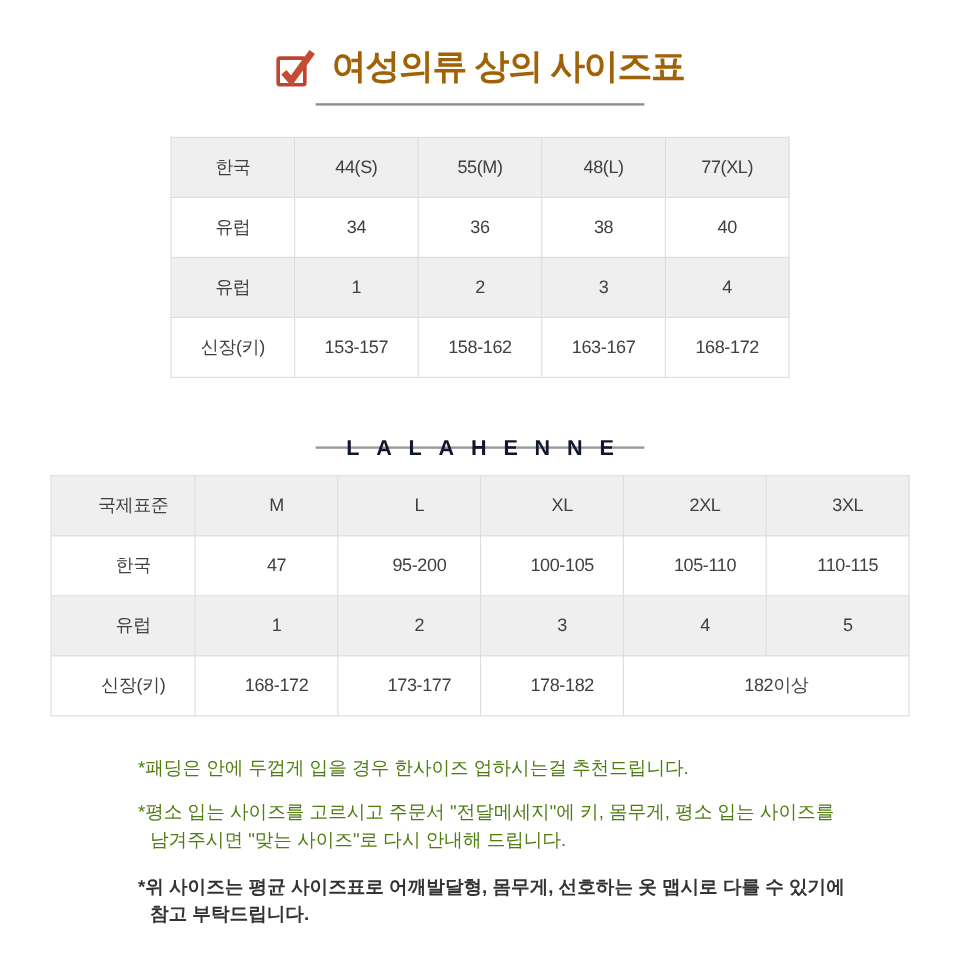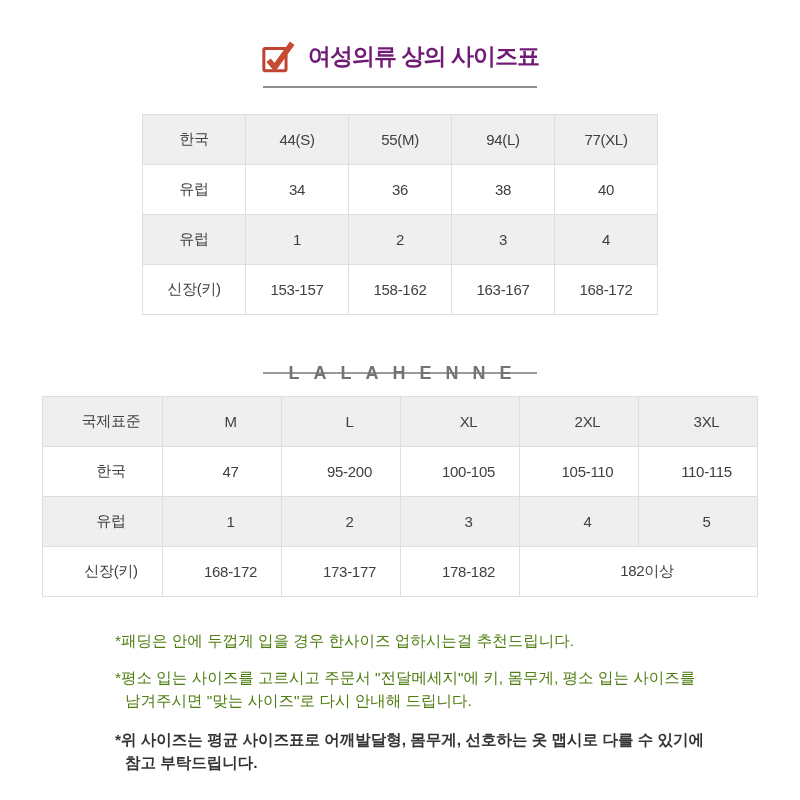--- a/index.html
+++ b/index.html
@@ -12,42 +12,42 @@
   .page { width: 800px; height: 800px; box-sizing: border-box; padding-top: 38px; }
 
   
   .title-row {
     display: flex; justify-content: center; align-items: center;
     gap: 13px; height: 36px;
   }
   .checkbox-icon { width: 34px; height: 38px; display: block; }
   .section-title {
     margin: 0;
-    font-size: 23px; font-weight: 800; letter-spacing: -1px;
-    color: #701a75;
+    font-size: 29px; font-weight: 800; letter-spacing: -1px;
+    color: #a16207;
   }
   .title-underline {
     width: 274px; height: 2px; background: #8f8f8f;
     margin: 12px auto 0 auto;
   }
 
   
   .watermark-row {
     position: relative; width: 274px; height: 20px;
     margin: 2px auto 0 auto; text-align: center;
   }
   .watermark-line {
     position: absolute; left: 0; top: 9px;
     width: 274px; height: 2px; background: #9a9a9a;
   }
   .watermark-text {
     position: relative;
     font-size: 18px; font-weight: 700;
     letter-spacing: 14px; padding-left: 14px;
-    color: #737373;
+    color: #0f172a;
   }
 
   
   table.size-table {
     border-collapse: collapse; table-layout: fixed;
     margin: 0 auto;
   }
   table.size-table td {
     border: 1px solid #dedede;
     height: 47px;
@@ -89,21 +89,21 @@
       <h1 class="section-title">여성의류 상의 사이즈표</h1>
     </div>
     <div class="title-underline"></div>
 
     <table class="size-table women">
       <tbody>
         <tr class="shaded">
           <td class="rowhead">한국</td>
           <td>44(S)</td>
           <td>55(M)</td>
-          <td>94(L)</td>
+          <td>48(L)</td>
           <td>77(XL)</td>
         </tr>
         <tr>
           <td class="rowhead">유럽</td>
           <td>34</td>
           <td>36</td>
           <td>38</td>
           <td>40</td>
         </tr>
         <tr class="shaded">

